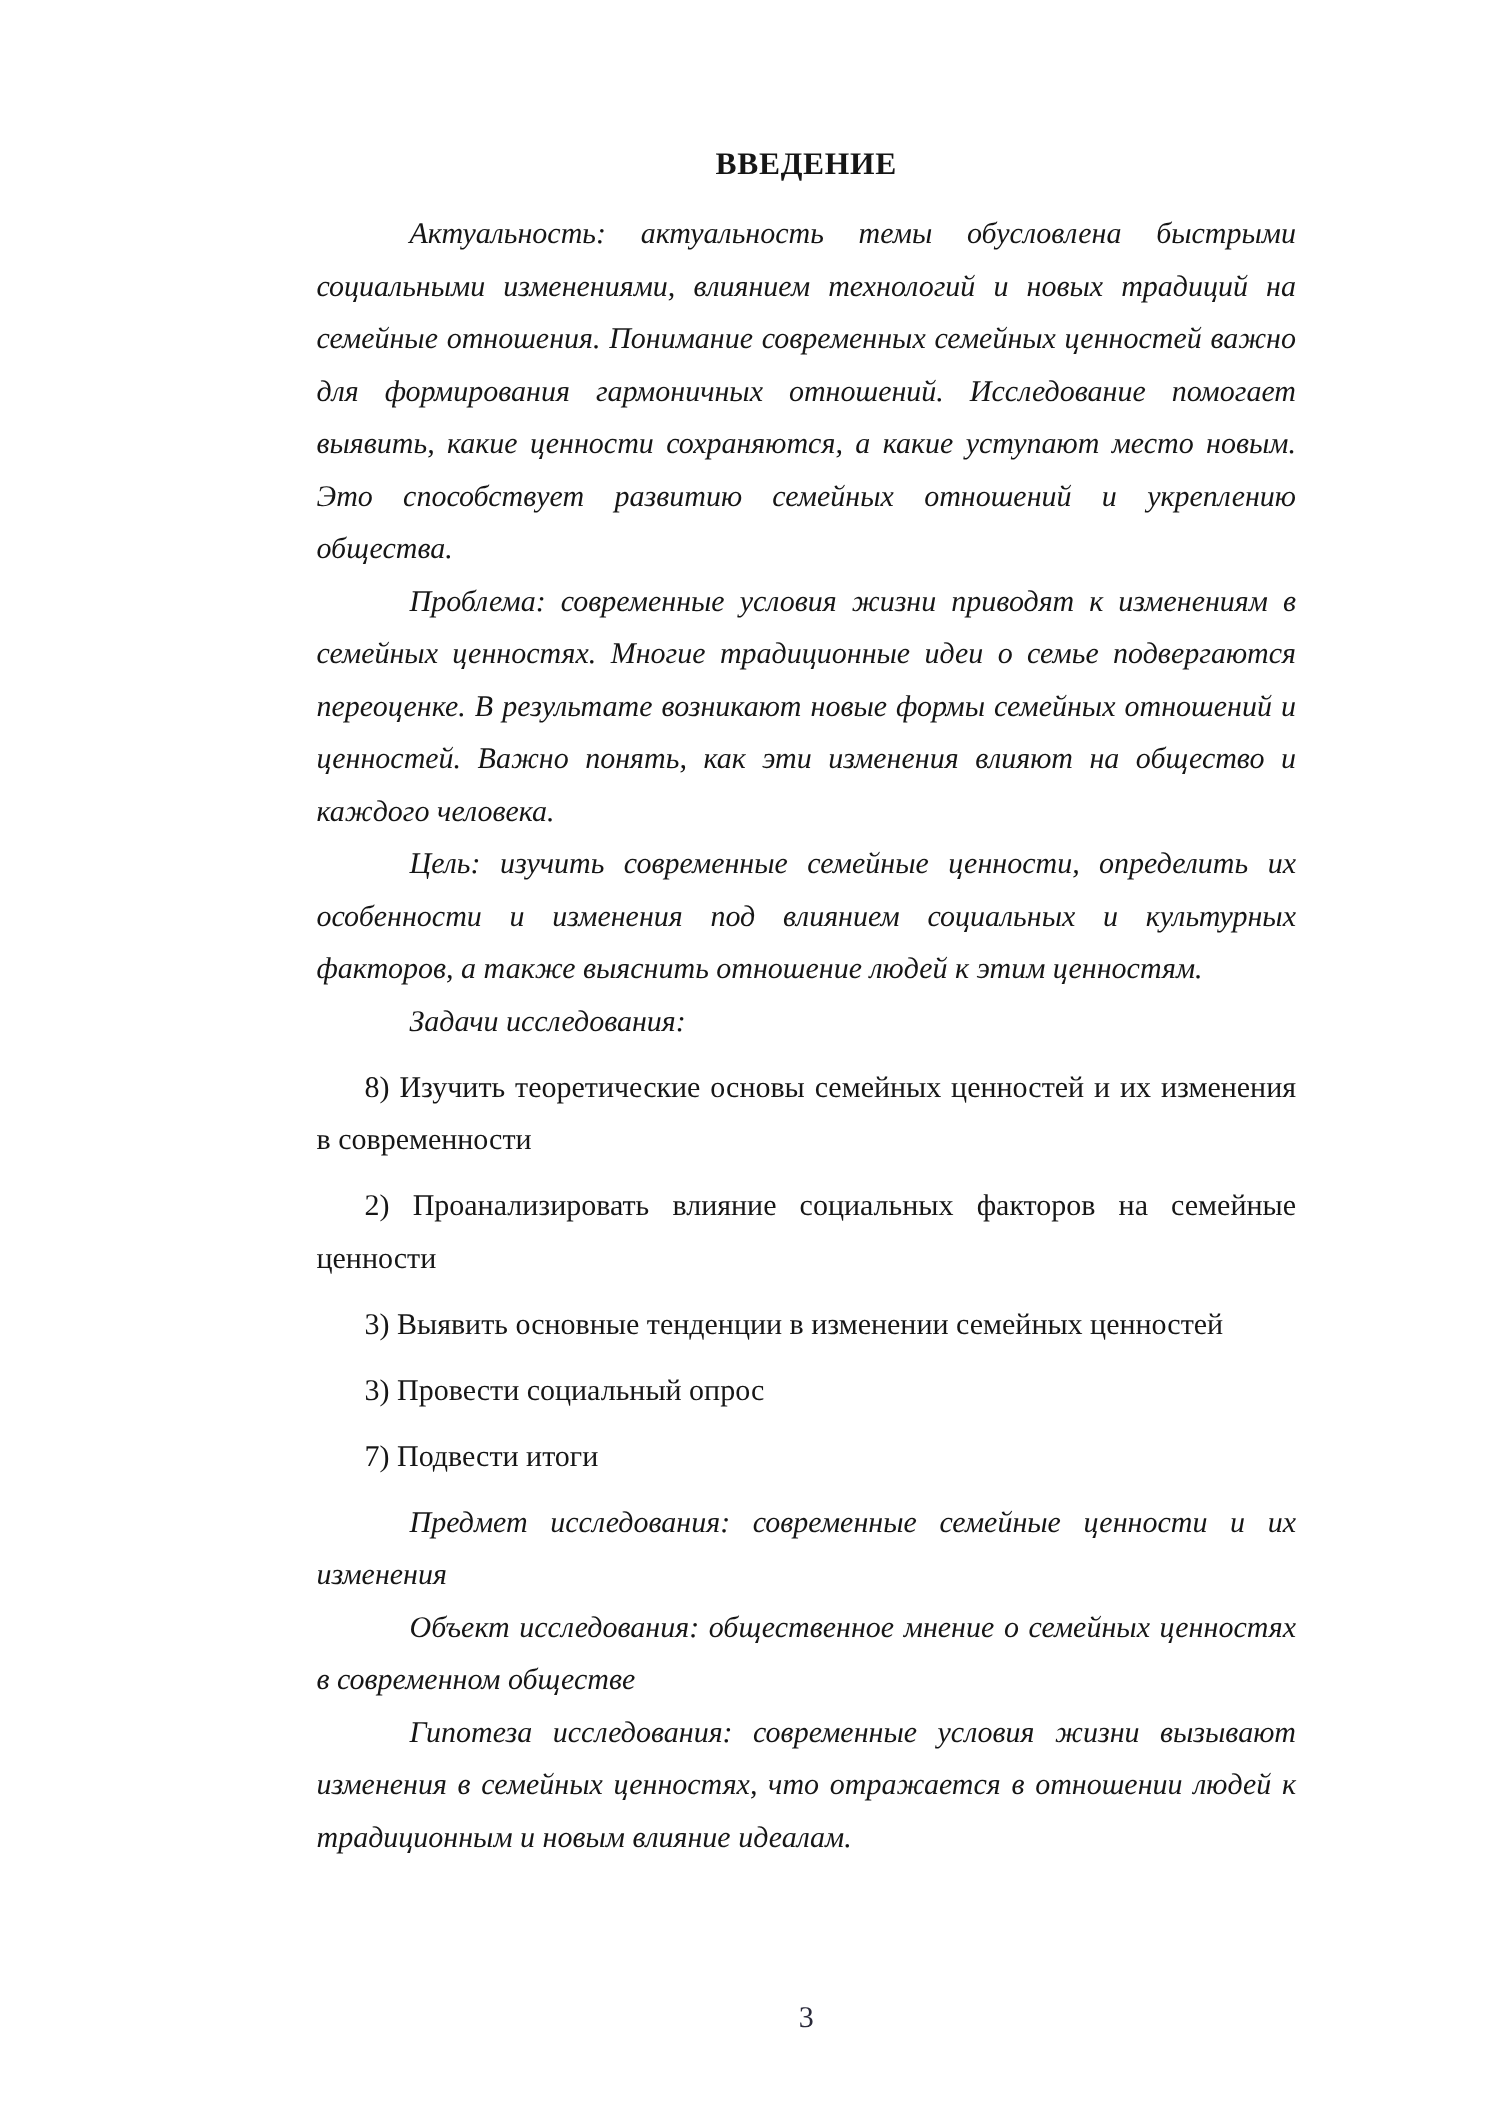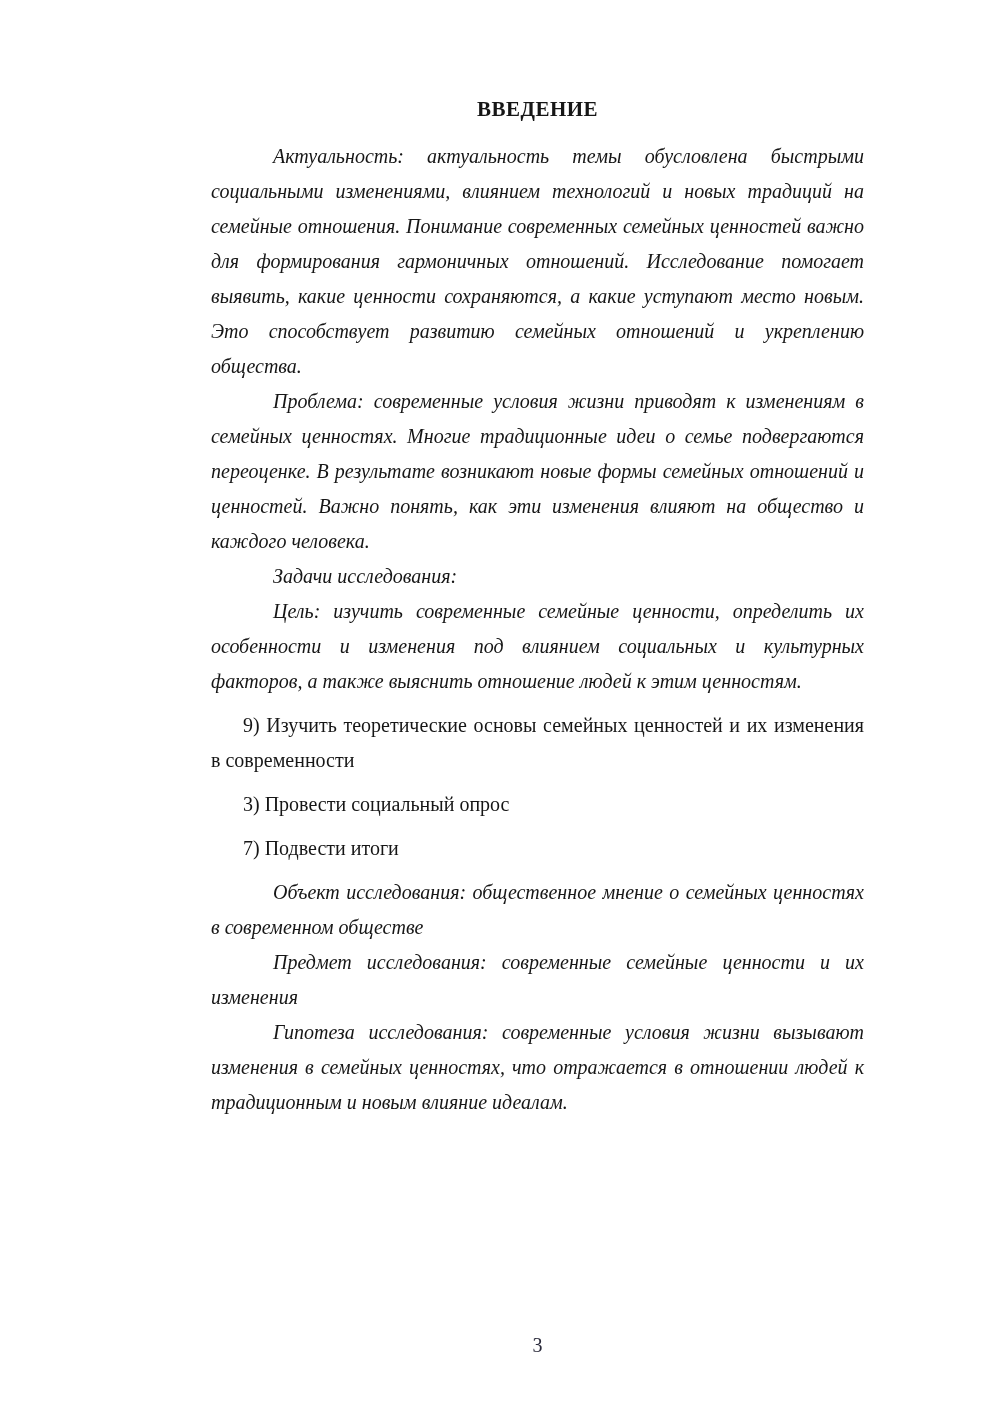--- a/index.html
+++ b/index.html
@@ -53,31 +53,33 @@
 <body>
 
 <div class="page">
 
   <h1 class="doc-title">ВВЕДЕНИЕ</h1>
 
   <p class="para">Актуальность: актуальность темы обусловлена быстрыми социальными изменениями, влиянием технологий и новых традиций на семейные отношения. Понимание современных семейных ценностей важно для формирования гармоничных отношений. Исследование помогает выявить, какие ценности сохраняются, а какие уступают место новым. Это способствует развитию семейных отношений и укреплению общества.</p>
 
   <p class="para">Проблема: современные условия жизни приводят к изменениям в семейных ценностях. Многие традиционные идеи о семье подвергаются переоценке. В результате возникают новые формы семейных отношений и ценностей. Важно понять, как эти изменения влияют на общество и каждого человека.</p>
 
+  <p class="para">Цель: изучить современные семейные ценности, определить их особенности и изменения под влиянием социальных и культурных факторов, а также выяснить отношение людей к этим ценностям.</p>
+
   <p class="para">Задачи исследования:</p>
 
-  <p class="para">Цель: изучить современные семейные ценности, определить их особенности и изменения под влиянием социальных и культурных факторов, а также выяснить отношение людей к этим ценностям.</p>
-
   <div>
-    <p class="task">9) Изучить теоретические основы семейных ценностей и их изменения в современности</p>
+    <p class="task">8) Изучить теоретические основы семейных ценностей и их изменения в современности</p>
+    <p class="task">2) Проанализировать влияние социальных факторов на семейные ценности</p>
+    <p class="task">3) Выявить основные тенденции в изменении семейных ценностей</p>
     <p class="task">3) Провести социальный опрос</p>
     <p class="task">7) Подвести итоги</p>
   </div>
 
+  <p class="para">Предмет исследования: современные семейные ценности и их изменения</p>
+
   <p class="para">Объект исследования: общественное мнение о семейных ценностях в современном обществе</p>
-
-  <p class="para">Предмет исследования: современные семейные ценности и их изменения</p>
 
   <p class="para">Гипотеза исследования: современные условия жизни вызывают изменения в семейных ценностях, что отражается в отношении людей к традиционным и новым влияние идеалам.</p>
 
   <div class="page-number">3</div>
 
 </div>
 
 </body></html>

